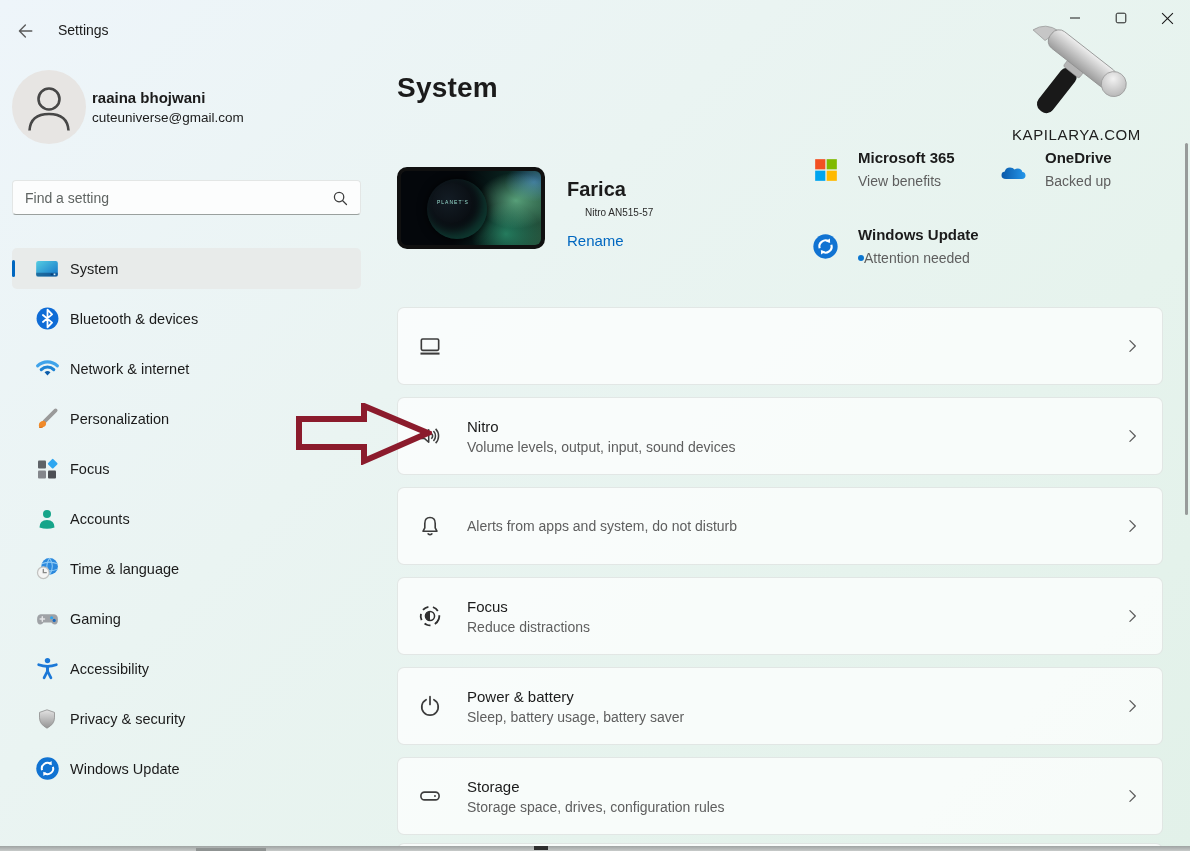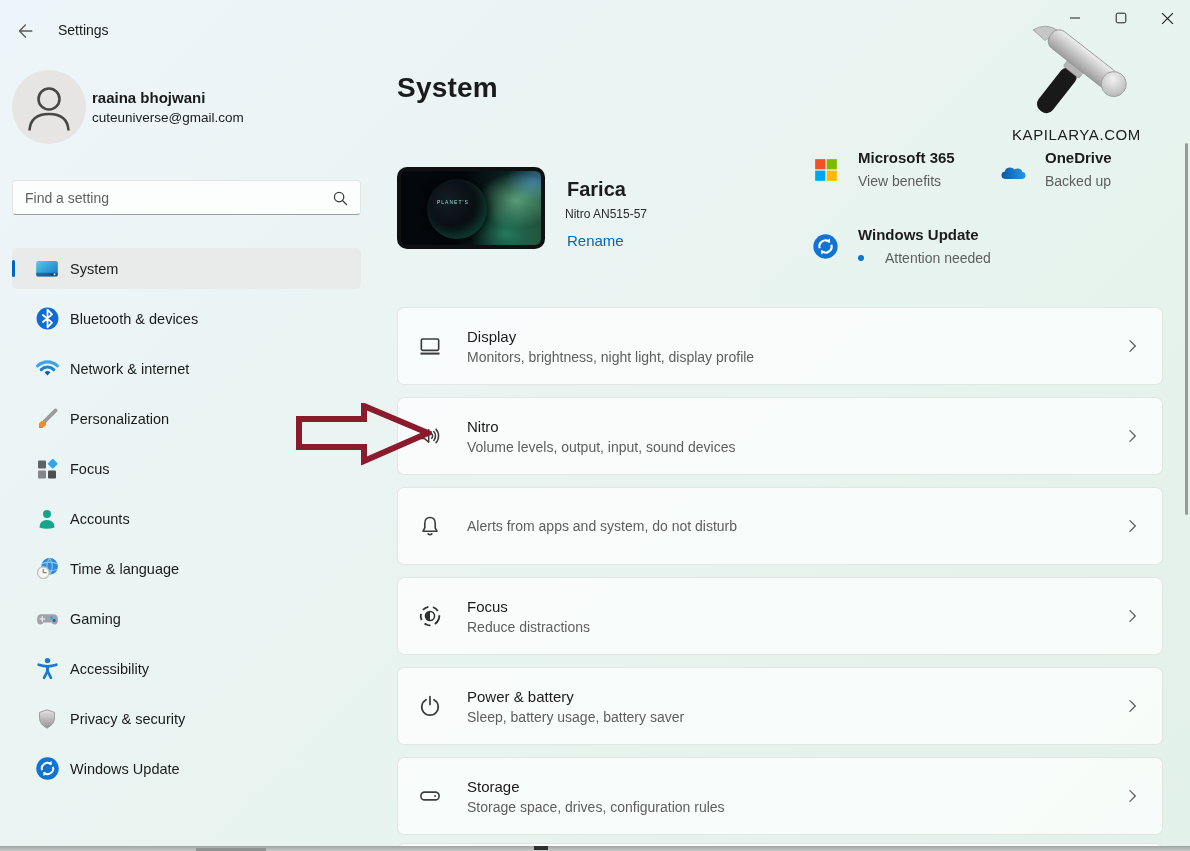--- a/index.html
+++ b/index.html
@@ -47,28 +47,28 @@
   background:
    radial-gradient(55px 40px at 82% 40%,rgba(150,255,190,0.55),transparent 70%),
    radial-gradient(45px 30px at 95% 15%,rgba(90,160,255,0.5),transparent 65%),
    radial-gradient(50px 45px at 75% 85%,rgba(70,225,165,0.45),transparent 70%),
    linear-gradient(100deg,#04070b 42%,#0a2a24 78%,#27573f 100%);}
 .planet{position:absolute;left:26px;top:8px;width:60px;height:60px;border-radius:50%;
   background:radial-gradient(circle at 35% 35%,#131c24,#05070a 72%);
   box-shadow:0 0 10px rgba(0,0,0,0.85), inset -5px -6px 10px rgba(45,205,165,0.25);}
 .planet-label{position:absolute;left:36px;top:28px;font-size:5px;letter-spacing:1px;color:#9adfd0;}
 .device-name{position:absolute;left:567px;top:178px;font-size:20px;font-weight:bold;}
-.device-model{position:absolute;left:565px;top:207px;font-size:12px;color:#2b2b2b;}
+.device-model{position:absolute;left:585px;top:207px;font-size:10px;color:#2b2b2b;}
 .device-rename{position:absolute;left:567px;top:232px;font-size:15px;color:var(--accent);cursor:pointer;}
 
 .tile{position:absolute;cursor:pointer;}
 .tile-title{font-size:15px;font-weight:bold;margin-bottom:7px;}
 .tile-sub{font-size:14px;color:var(--subtext);}
 .tile-icon{position:absolute;}
-.attention{display:flex;align-items:center;gap:21px;}
+.attention{display:flex;align-items:center;gap:0;}
 .dot{width:6px;height:6px;border-radius:50%;background:var(--attention);}
 
 .cards{position:absolute;left:397px;top:307px;width:766px;}
 .card{height:78px;margin-bottom:12px;background:rgba(255,255,255,0.72);border:1px solid rgba(110,125,118,0.17);border-radius:7px;display:flex;align-items:center;padding-right:20px;cursor:pointer;}
 .card-icon{width:26px;height:26px;margin:0 24px 0 19px;flex:none;}
 .card-text{display:flex;flex-direction:column;gap:4px;}
 .card-title{font-size:15px;}
 .card-sub{font-size:14px;color:var(--subtext);}
 .chevron{margin-left:auto;}
 .card-sliver{position:absolute;left:397px;top:843px;width:766px;height:10px;background:rgba(255,255,255,0.72);border:1px solid rgba(110,125,118,0.17);border-bottom:none;border-radius:7px 7px 0 0;}
@@ -330,24 +330,20 @@
 </div>
 
 <div class="cards">
 
   <div class="card">
     <span class="card-icon">
       <svg width="26" height="26" viewBox="0 0 24 24" fill="none" stroke="#3c3c3c">
           <rect x="4" y="5.5" width="16" height="10.5" rx="1.2" stroke-width="1.5"></rect>
           <path d="M3.2 19 H20.8" stroke-width="1.9"></path>
         </svg>
-    </span>
-    <span class="card-text">
-      <span class="card-title">Display</span>
-      <span class="card-sub">Monitors, brightness, night light, display profile</span>
     </span>
     <span class="chevron">
       <svg width="20" height="20" viewBox="0 0 24 24" fill="none" stroke="#5c5c5c" stroke-width="1.5" stroke-linecap="round" stroke-linejoin="round">
           <path d="M9.5 5.5 L16 12 L9.5 18.5"></path>
         </svg>
     </span>
   </div>
 
   <div class="card">
     <span class="card-icon">

